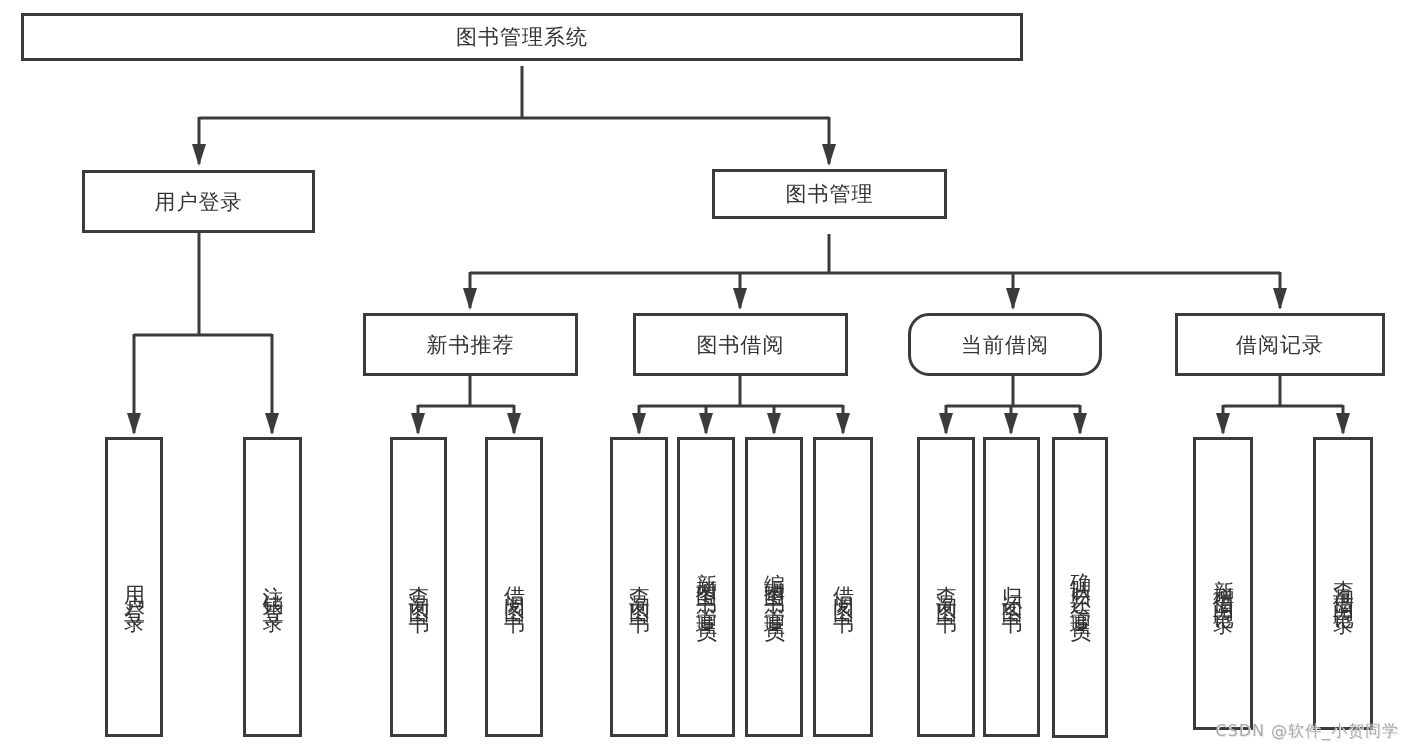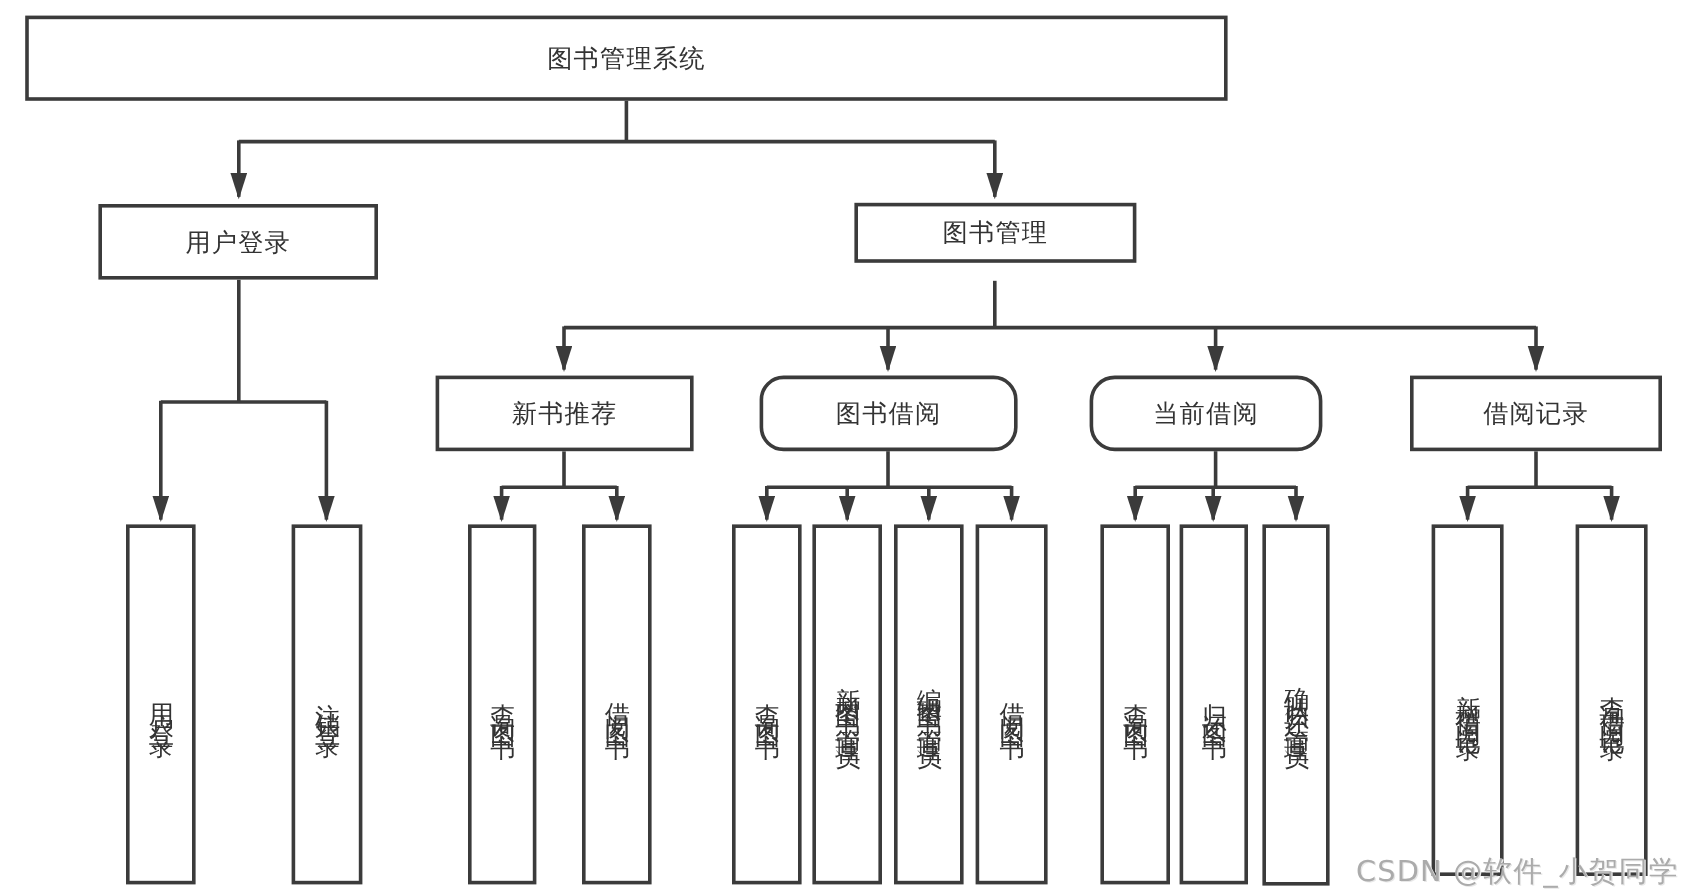--- a/index.html
+++ b/index.html
@@ -22,21 +22,21 @@
     border:3px solid var(--line-color,#3b3b3b);
     display:flex;align-items:center;justify-content:center;
   }
   .leaf span{
     writing-mode:vertical-rl;text-orientation:mixed;
     font-size:21px;letter-spacing:9px;line-height:1;white-space:nowrap;
   }
   .leaf.long span{letter-spacing:7px;}
   #watermark{
     position:absolute;right:6px;bottom:5px;
-    font-size:24px;color:var(--watermark-color,#ababab);
+    font-size:16px;color:var(--watermark-color,#ababab);
     text-shadow:1px 1px 0 #e8e8e8;white-space:nowrap;letter-spacing:1px;
   }
 </style>
 </head>
 <body>
 
 <div id="stage">
 
   <svg id="connectors" viewBox="0 0 1405 747" xmlns="http://www.w3.org/2000/svg">
     <defs>
@@ -79,27 +79,27 @@
     <path d="M946,405 V433" marker-end="url(#arr)"></path>
     <path d="M1011,405 V433" marker-end="url(#arr)"></path>
     <path d="M1080,405 V433" marker-end="url(#arr)"></path>
 
     <path d="M1280,376 V406"></path>
     <path d="M1223,406 H1343"></path>
     <path d="M1223,405 V433" marker-end="url(#arr)"></path>
     <path d="M1343,405 V433" marker-end="url(#arr)"></path>
   </svg>
 
-  <div class="node" style="left:21px;top:13px;width:1002px;height:71px;">图书管理系统</div>
+  <div class="node" style="left:21px;top:13px;width:1002px;height:48px;">图书管理系统</div>
 
   <div class="node" style="left:82px;top:170px;width:233px;height:63px;">用户登录</div>
   <div class="node" style="left:712px;top:169px;width:235px;height:50px;">图书管理</div>
 
   <div class="node" style="left:363px;top:313px;width:215px;height:63px;text-align:right;">新书推荐</div>
-  <div class="node" style="left:633px;top:313px;width:215px;height:63px;border-radius:20px;">图书借阅</div>
+  <div class="node" style="left:633px;top:313px;width:215px;height:63px;">图书借阅</div>
   <div class="node" style="left:908px;top:313px;width:194px;height:63px;border-radius:21px;">当前借阅</div>
   <div class="node" style="left:1175px;top:313px;width:210px;height:63px;">借阅记录</div>
 
   <div class="leaf" style="left:105px;top:437px;width:58px;height:300px;">
     <span>用户登录</span>
   </div>
   <div class="leaf" style="left:243px;top:437px;width:59px;height:300px;">
     <span>注销登录</span>
   </div>
 

